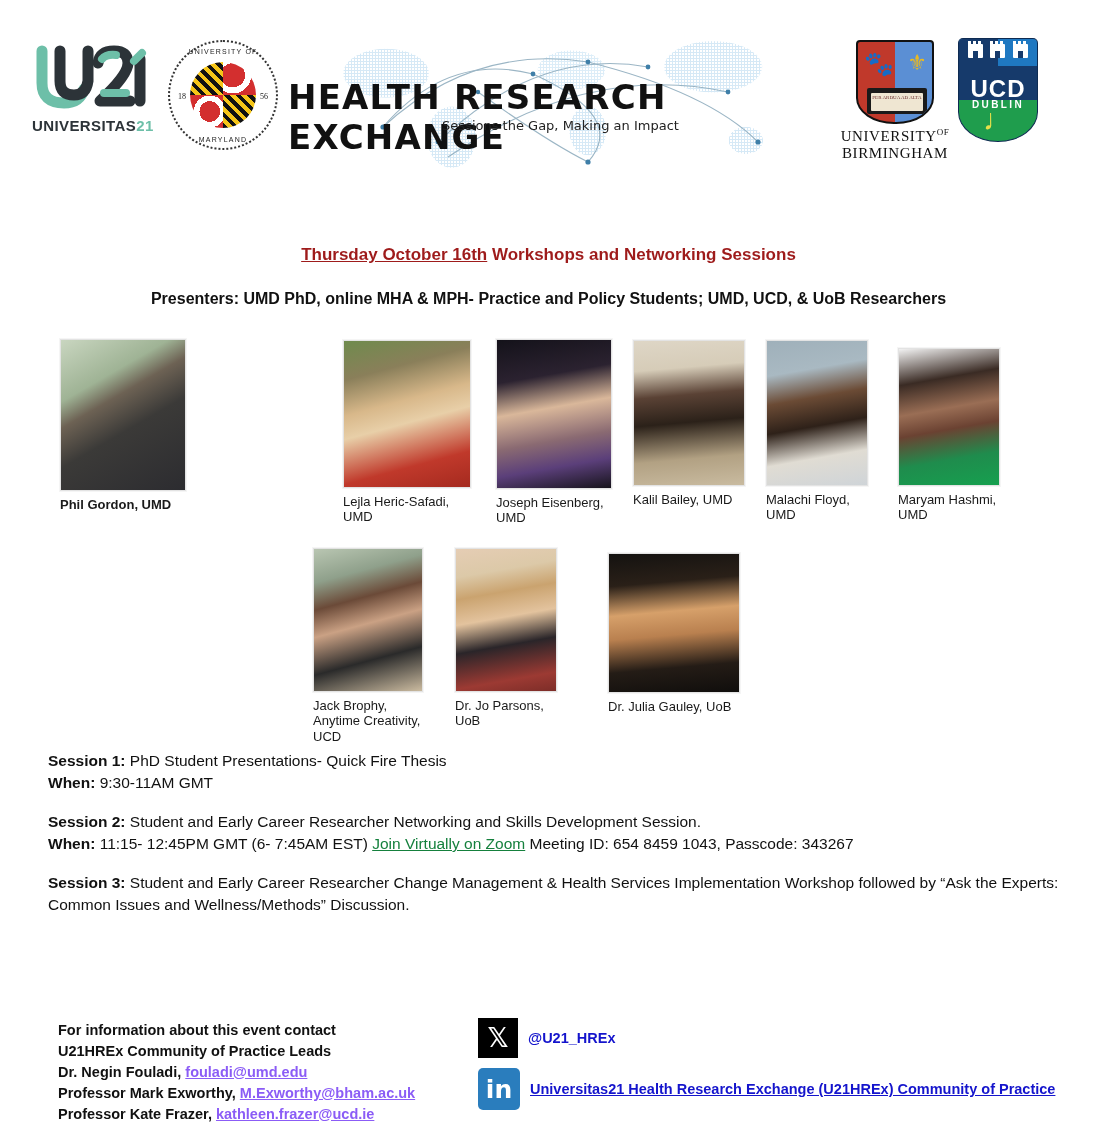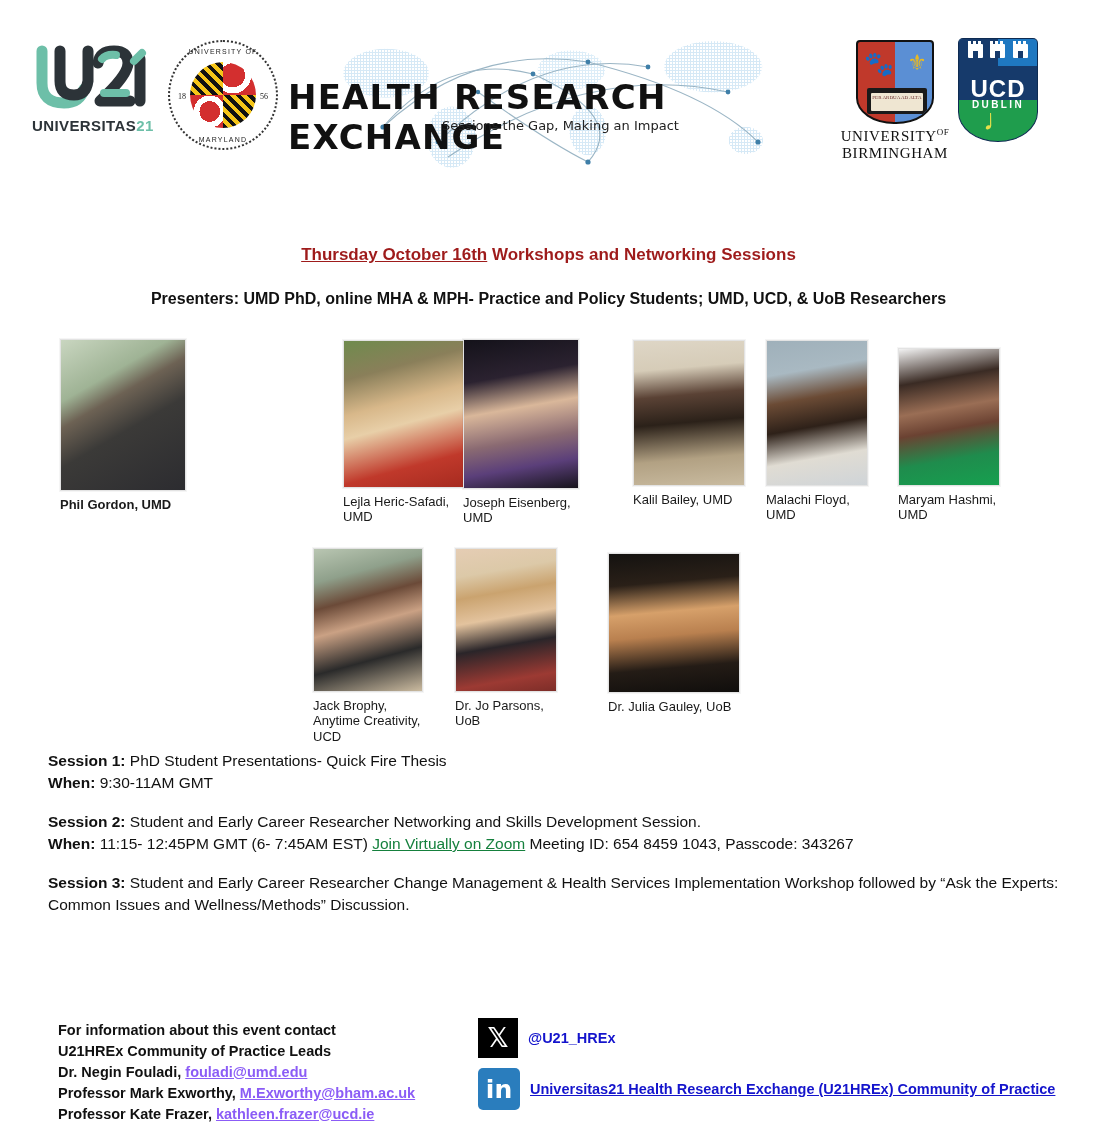--- a/index.html
+++ b/index.html
@@ -278,21 +278,21 @@
     <div class="ph" style="width:126px;height:152px;background-image:linear-gradient(150deg,#c9d6c0 0%,#9fb395 28%,#6d6254 40%,#3b3a38 58%,#2c2c30 100%);"></div>
     <div class="cap bold">Phil Gordon, UMD</div>
   </div>
 
 
   <div class="person" style="left:343px; top:4px; width:130px;">
     <div class="ph" style="width:128px;height:148px;background-image:linear-gradient(165deg,#6f8b4d 0%,#8a7f5a 22%,#d8b88a 42%,#e8cfa8 55%,#c0392b 80%,#a52a1f 100%);"></div>
     <div class="cap">Lejla Heric-Safadi, UMD</div>
   </div>
 
-  <div class="person" style="left:463px; top:3px; width:118px;">
+  <div class="person" style="left:496px; top:3px; width:118px;">
     <div class="ph" style="width:116px;height:150px;background-image:linear-gradient(170deg,#14121a 0%,#2b2230 26%,#d9b79a 46%,#8a6a72 66%,#5b3f7a 82%,#17141c 100%);"></div>
     <div class="cap">Joseph Eisenberg, UMD</div>
   </div>
 
   <div class="person" style="left:633px; top:4px; width:114px;">
     <div class="ph" style="width:112px;height:146px;background-image:linear-gradient(175deg,#ded6c6 0%,#d6ccb8 20%,#5a4235 38%,#2b2119 56%,#b2a183 80%,#c9bba0 100%);"></div>
     <div class="cap">Kalil Bailey, UMD</div>
   </div>
 
   <div class="person" style="left:766px; top:4px; width:104px;">

